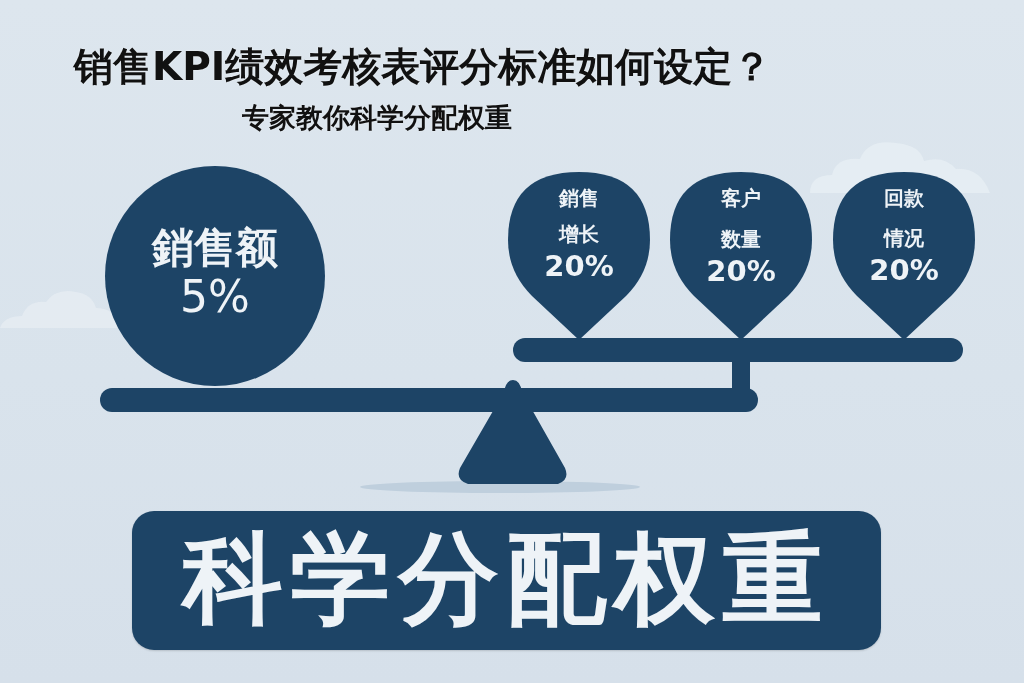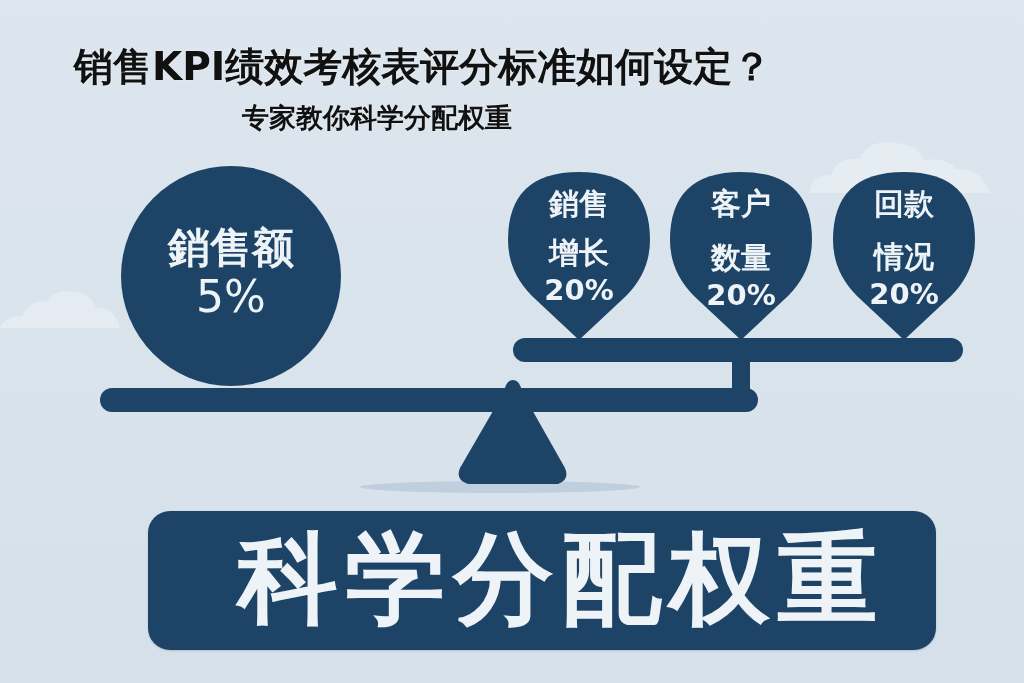--- a/index.html
+++ b/index.html
@@ -13,42 +13,41 @@
     .title {
       position: absolute; margin: 12px; color: #111;
       font-family: "DejaVu Sans", sans-serif; font-weight: bold;
       white-space: nowrap; letter-spacing: 0px;
       text-shadow: 0 0 2px rgba(255,255,255,0.6);
     }
     .title-1 { left: 62px; top: 28px; font-size: 39px; }
     .title-2 { left: 230px; top: 88px; font-size: 27px; }
     .scale { position: absolute; left: 0; top: 0; }
     .big-circle {
-      position: absolute; left: 121px; top: 166px; width: 220px; height: 220px;
+      position: absolute; left: 105px; top: 166px; width: 220px; height: 220px;
       border-radius: 50%; background: #1d4466;
       display: flex; flex-direction: column; align-items: center; justify-content: center;
       color: #eef3f7;
     }
     .big-circle .lbl { font-size: 42px; font-weight: bold; line-height: 1.15; margin-top: -6px; }
     .big-circle .pct { font-size: 44px; line-height: 1.15; }
     .pin {
       position: absolute; width: 150px; height: 180px;
       display: flex; flex-direction: column; align-items: center;
       color: #eef3f7; text-align: center;
     }
     .pin svg { position: absolute; left: 0; top: 0; }
-    .pin .txt { position: relative; margin-top: 18px; font-size: 30px; font-weight: bold; line-height: 1.22; }
+    .pin .txt { position: relative; margin-top: 18px; font-size: 20px; font-weight: bold; line-height: 1.22; }
     .pin .pct { position: relative; font-size: 29px; line-height: 1.2; margin-top: 2px; font-weight: bold; }
     .banner {
-      position: absolute; left: 148px; top: 511px; width: 749px; height: 139px;
+      position: absolute; left: 132px; top: 511px; width: 749px; height: 139px;
       background: #1d4466; border-radius: 22px;
       display: flex; align-items: center; justify-content: center;
       color: #eef3f7; font-size: 100px; font-weight: bold; letter-spacing: 8px;
       box-shadow: 0 1px 2px rgba(0,0,0,0.15);
-      padding-left: 39px;
     }
   </style>
 </head>
 <body>
 
 <svg class="cloud" style="left:800px;top:135px" width="200" height="60" viewBox="0 0 200 60">
   <path d="M10 58 Q10 40 32 40 Q36 22 60 24 Q68 4 96 8 Q120 10 124 26 Q144 20 156 34 Q180 32 190 58 Z" fill="#e6edf3" opacity="0.9"></path>
 </svg>
 <svg class="cloud" style="left:0px;top:284px" width="125" height="46" viewBox="0 0 125 46">
   <path d="M0 44 Q4 32 22 32 Q28 16 46 18 Q56 4 76 8 Q92 10 96 24 Q116 24 120 44 Z" fill="#e4ebf2" opacity="0.9"></path>

